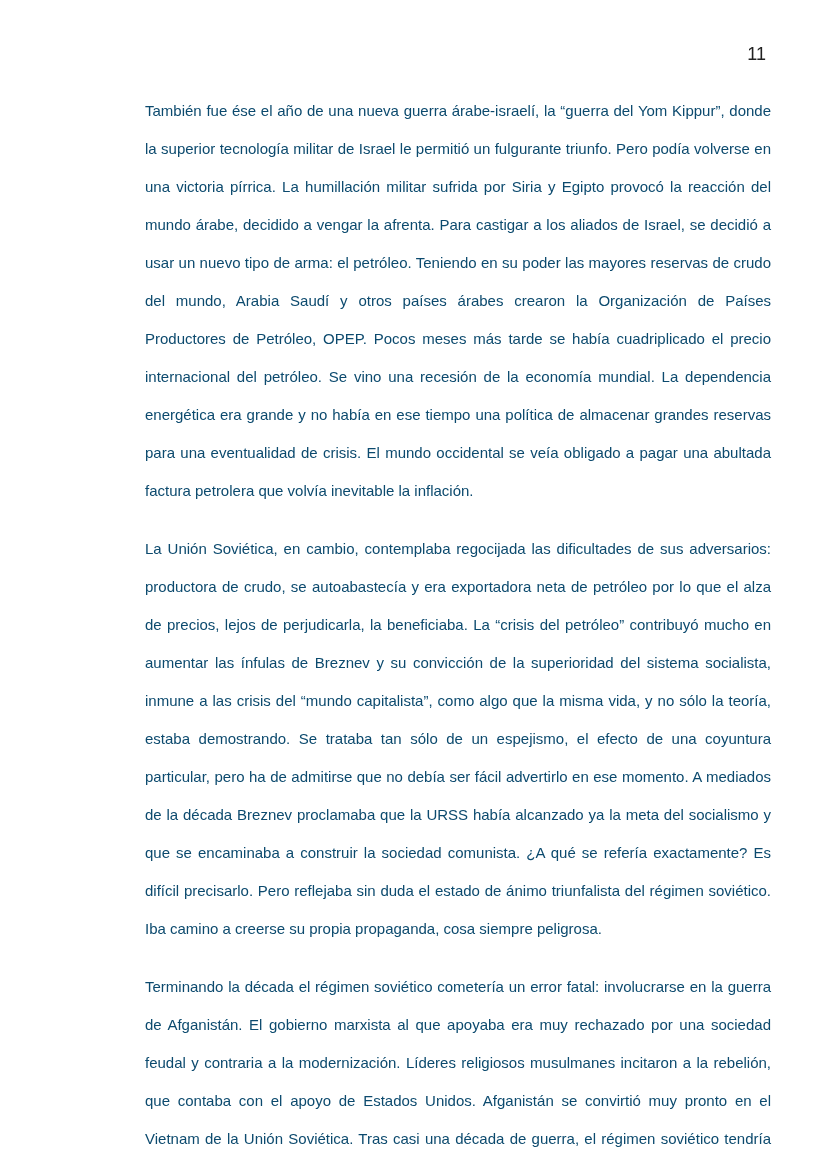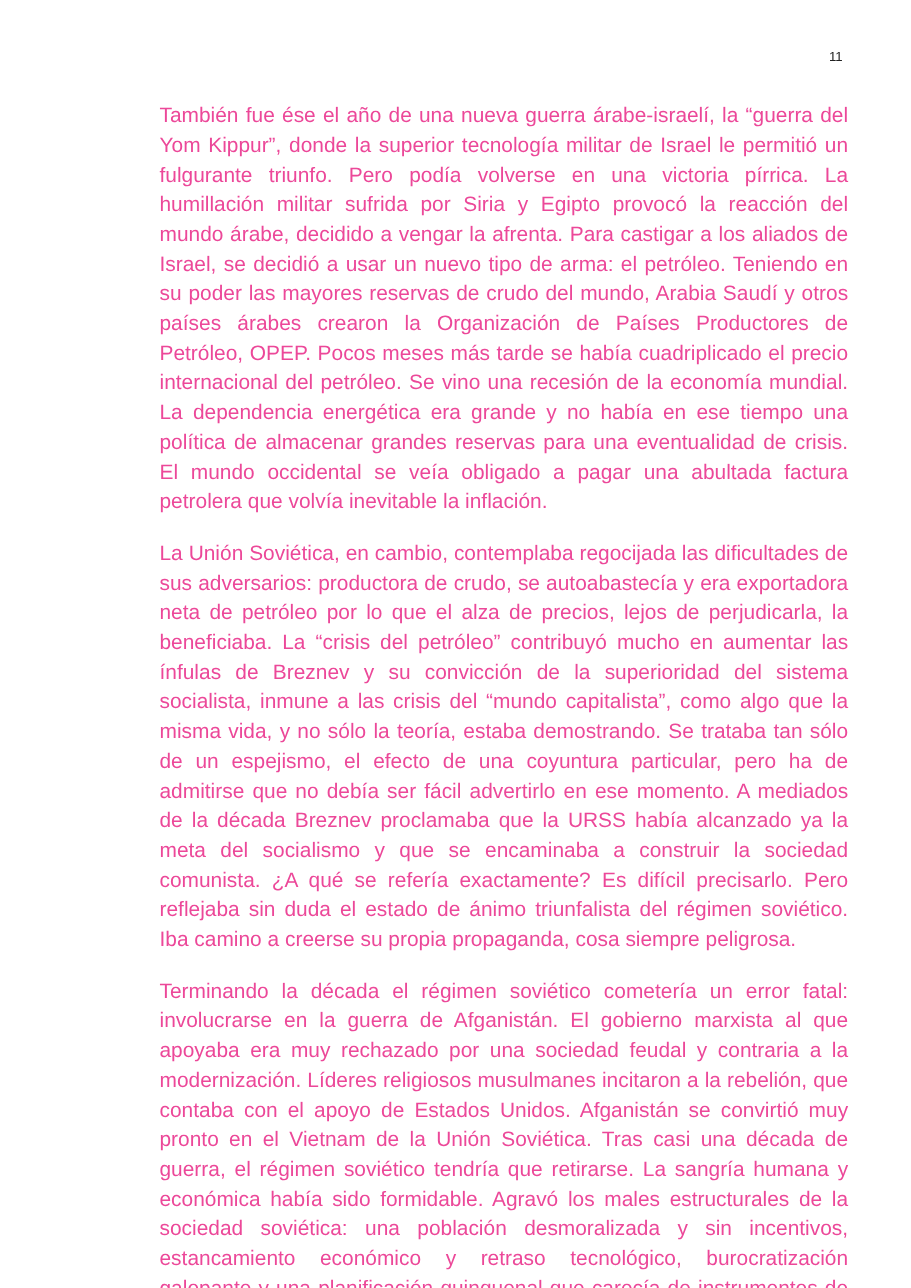--- a/index.html
+++ b/index.html
@@ -14,37 +14,37 @@
     background: #ffffff;
     box-sizing: border-box;
     font-family: "Liberation Sans", sans-serif;
     color: #212121;
     overflow: hidden;
   }
   .page-number {
     position: absolute;
     top: 44px;
     right: 62px;
-    font-size: 12px;
+    font-size: 18px;
     color: #212121;
     margin-left: 37px;
   }
   .content {
     position: absolute;
     top: 92px;
     left: 145px;
     width: 626px;
   }
   .para {
     margin: 0 0 20px 0;
-    font-size: 19px;
-    line-height: 27px;
+    font-size: 15px;
+    line-height: 38px;
     text-align: justify;
     text-justify: inter-word;
-    color: #ec4899;
+    color: #0c4a6e;
   }
   .para:last-child {
     margin-bottom: 14px;
   }
 </style>
 </head>
 <body>
 
 <div class="page">
   <div class="page-number">11</div>

